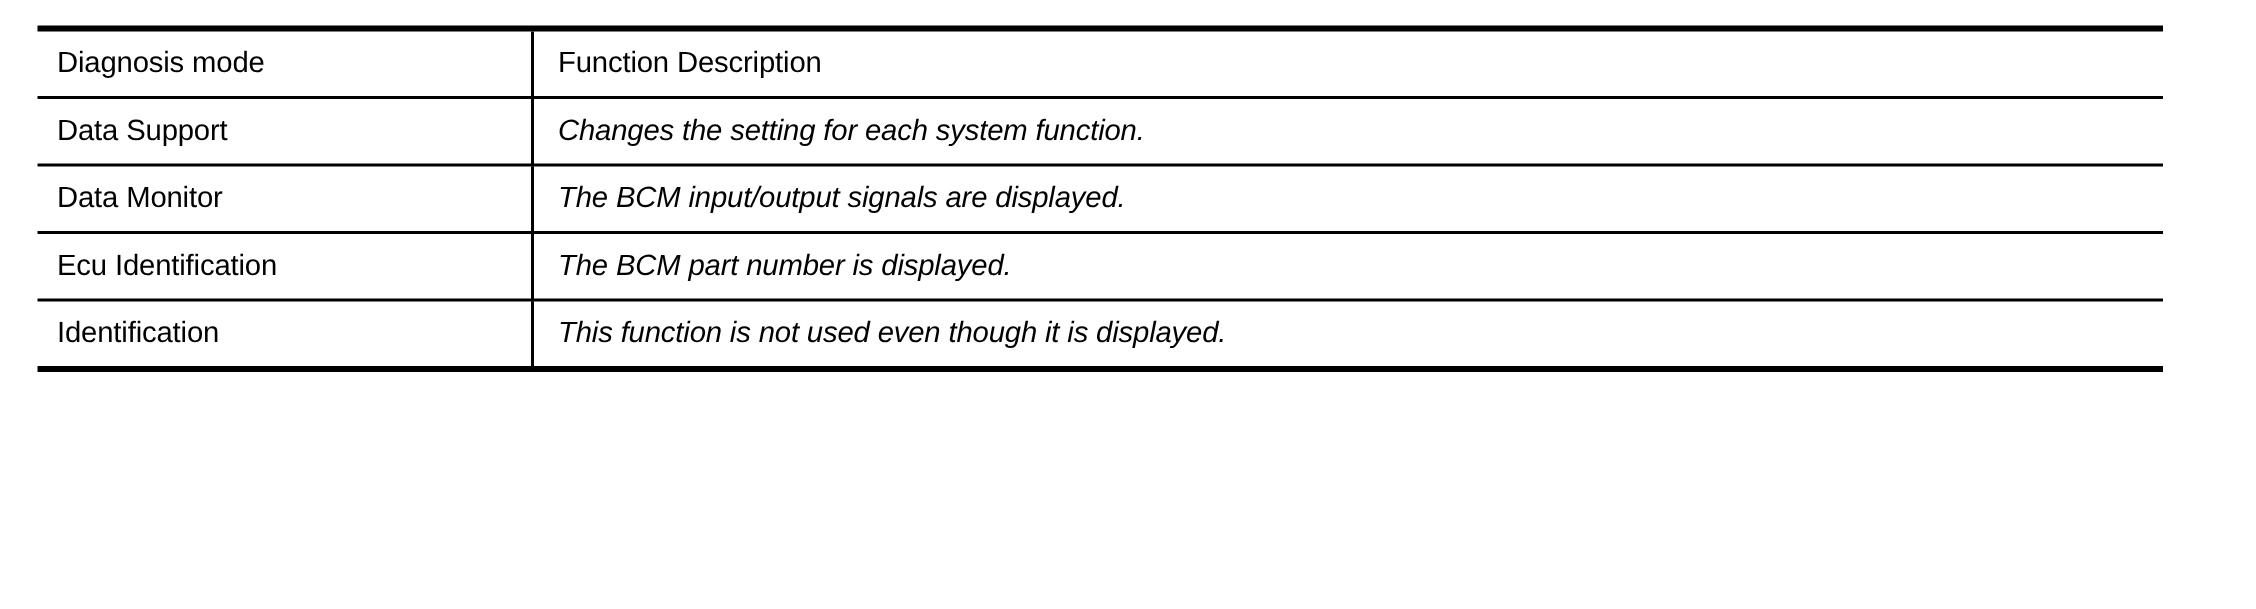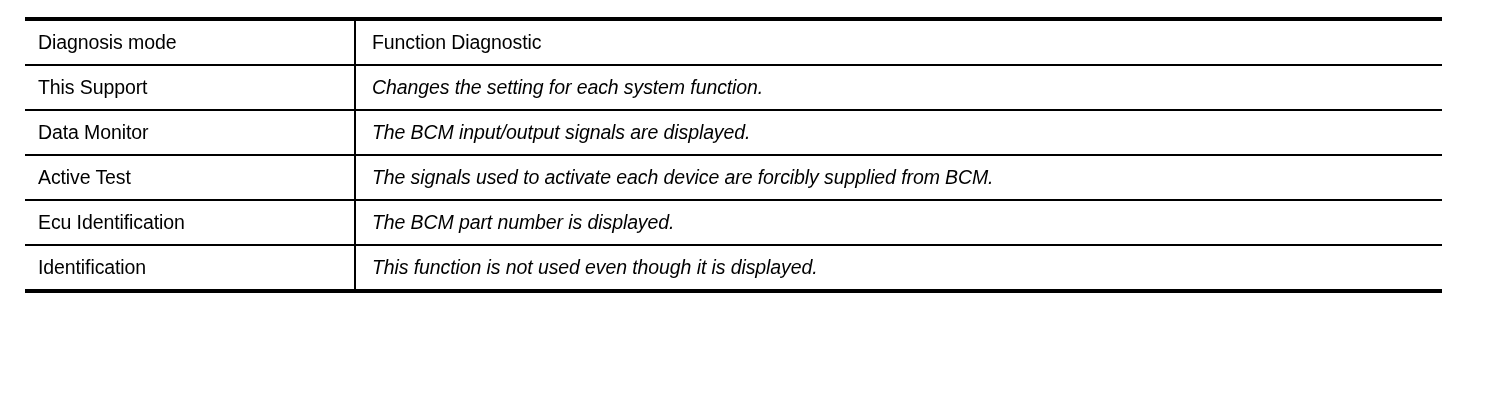--- a/index.html
+++ b/index.html
@@ -104,48 +104,42 @@
 
   <table class="diag-table">
     <colgroup>
       <col class="col-mode">
       <col class="col-desc">
     </colgroup>
 
     <thead>
       <tr class="head-row">
         <th class="cell-mode head-mode">Diagnosis mode</th>
-        <th class="cell-desc head-desc">Function Diagnostic</th>
+        <th class="cell-desc head-desc">Function Description</th>
       </tr>
     </thead>
 
     <tbody>
 
       <tr class="body-row">
-        <td class="cell-mode">This Support</td>
+        <td class="cell-mode">Data Support</td>
         <td class="cell-desc">
           <span class="desc-line">Changes the setting for each system function.</span>
         </td>
       </tr>
 
 
 
       <tr class="body-row">
         <td class="cell-mode">Data Monitor</td>
         <td class="cell-desc">
           <span class="desc-line">The BCM input/output signals are displayed.</span>
         </td>
       </tr>
 
-      <tr class="body-row">
-        <td class="cell-mode">Active Test</td>
-        <td class="cell-desc">
-          <span class="desc-line">The signals used to activate each device are forcibly supplied from BCM.</span>
-        </td>
-      </tr>
 
       <tr class="body-row">
         <td class="cell-mode">Ecu Identification</td>
         <td class="cell-desc">
           <span class="desc-line">The BCM part number is displayed.</span>
         </td>
       </tr>
 
       <tr class="body-row last-row">
         <td class="cell-mode">Identification</td>

